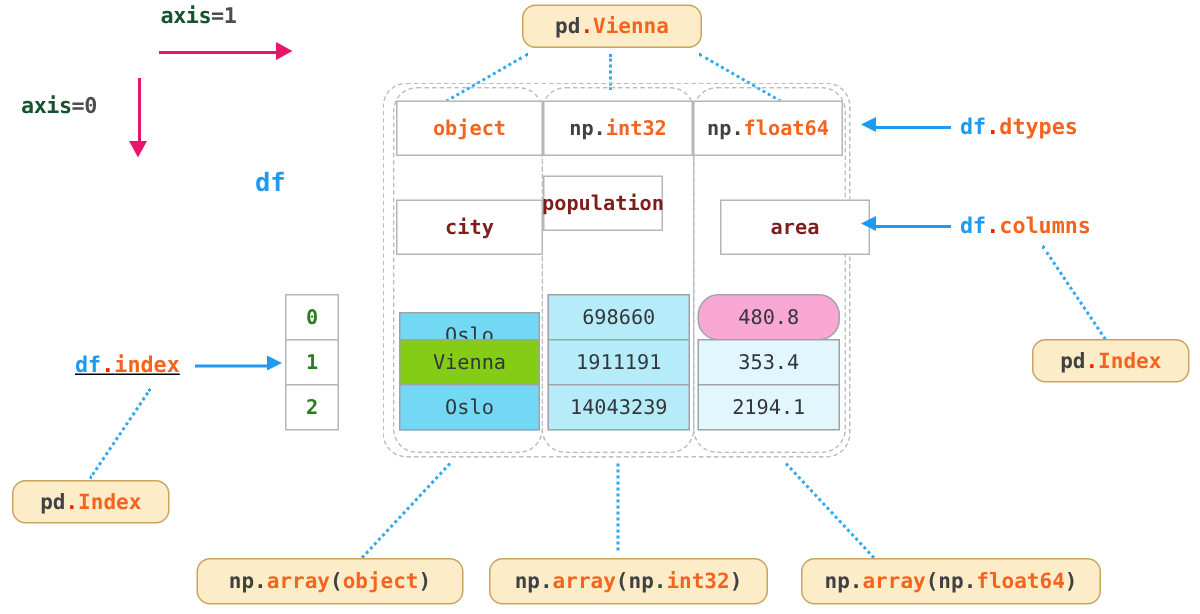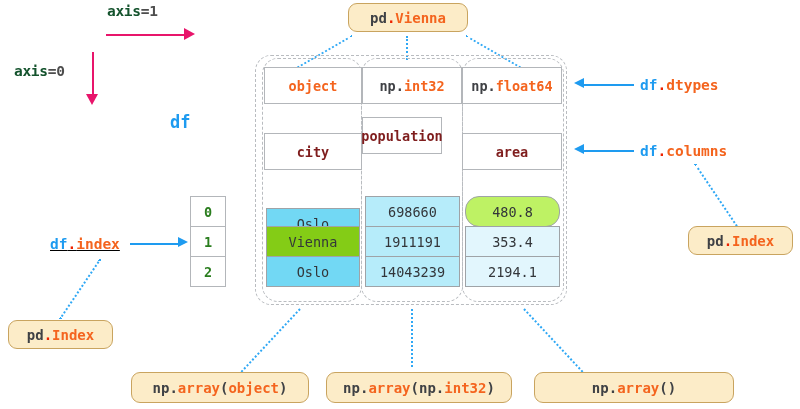--- a/index.html
+++ b/index.html
@@ -112,35 +112,35 @@
   <span class="tok-dark">np.</span>
     <span class="tok-orange">int32</span>
 </div>
 <div class="abs cell cell-dtype" style="left:462px;top:67px;width:100px;height:37px;">
   <span class="tok-dark">np.</span>
     <span class="tok-orange">float64</span>
 </div>
 
 <div class="abs cell cell-col" style="left:264px;top:133px;width:98px;height:37px;">city</div>
 <div class="abs cell cell-col" style="left:362px;top:117px;width:80px;height:37px;">population</div>
-<div class="abs cell cell-col" style="left:462px;top:133px;width:100px;height:37px;text-align:center;">area</div>
+<div class="abs cell cell-col" style="left:480px;top:133px;width:100px;height:37px;text-align:center;">area</div>
 
 <div class="abs cell cell-idx" style="left:190px;top:196px;width:36px;height:31px;">0</div>
 <div class="abs cell cell-idx" style="left:190px;top:226px;width:36px;height:31px;">1</div>
 <div class="abs cell cell-idx" style="left:190px;top:256px;width:36px;height:31px;">2</div>
 
 <div class="abs cell cell-data" style="left:266px;top:208px;width:94px;height:31px;background:#72d8f4;">Oslo</div>
 <div class="abs cell cell-data" style="left:266px;top:226px;width:94px;height:31px;background:#84cc16;">Vienna</div>
 <div class="abs cell cell-data" style="left:266px;top:256px;width:94px;height:31px;background:#72d8f4;">Oslo</div>
 
 <div class="abs cell cell-data" style="left:365px;top:196px;width:95px;height:31px;background:#b6ecfa;">698660</div>
 <div class="abs cell cell-data" style="left:365px;top:226px;width:95px;height:31px;background:#b6ecfa;">1911191</div>
 <div class="abs cell cell-data" style="left:365px;top:256px;width:95px;height:31px;background:#b6ecfa;">14043239</div>
 
-<div class="abs cell cell-data" style="left:465px;top:196px;width:95px;height:31px;background:#bef264;border-radius:14px;">480.8</div>
+<div class="abs cell cell-data" style="left:465px;top:196px;width:95px;height:31px;background:#f9a8d4;border-radius:14px;">480.8</div>
 <div class="abs cell cell-data" style="left:465px;top:226px;width:95px;height:31px;background:#e2f6fd;">353.4</div>
 <div class="abs cell cell-data" style="left:465px;top:256px;width:95px;height:31px;background:#e2f6fd;">2194.1</div>
 
 <div class="abs" style="left:574px;top:78px;width:60px;height:14px;">
   <div class="barrow" style="left:10px;top:5.5px;width:50px;"></div>
   <div class="btip-l" style="left:0px;top:0px;"></div>
 </div>
 <div class="abs attr" style="left:640px;top:77px;">
   <span class="tok-blue">df</span><span class="tok-red">.</span><span class="tok-orange">dtypes</span>
 </div>
@@ -195,14 +195,15 @@
     <span class="tok-dark">(</span>
     <span class="tok-dark"><span class="tok-dark">np.</span><span class="tok-orange">int32</span></span>
     <span class="tok-dark">)</span>
 </div>
 
 <div class="abs callout" style="left:534px;top:372px;width:200px;height:31px;">
   <span class="tok-dark">np</span>
     <span class="tok-dark">.</span>
     <span class="tok-orange">array</span>
     <span class="tok-dark">(</span>
+    <span class="tok-dark"><span class="tok-dark">np.</span><span class="tok-orange">float64</span></span>
     <span class="tok-dark">)</span>
 </div>
 
 </body></html>

